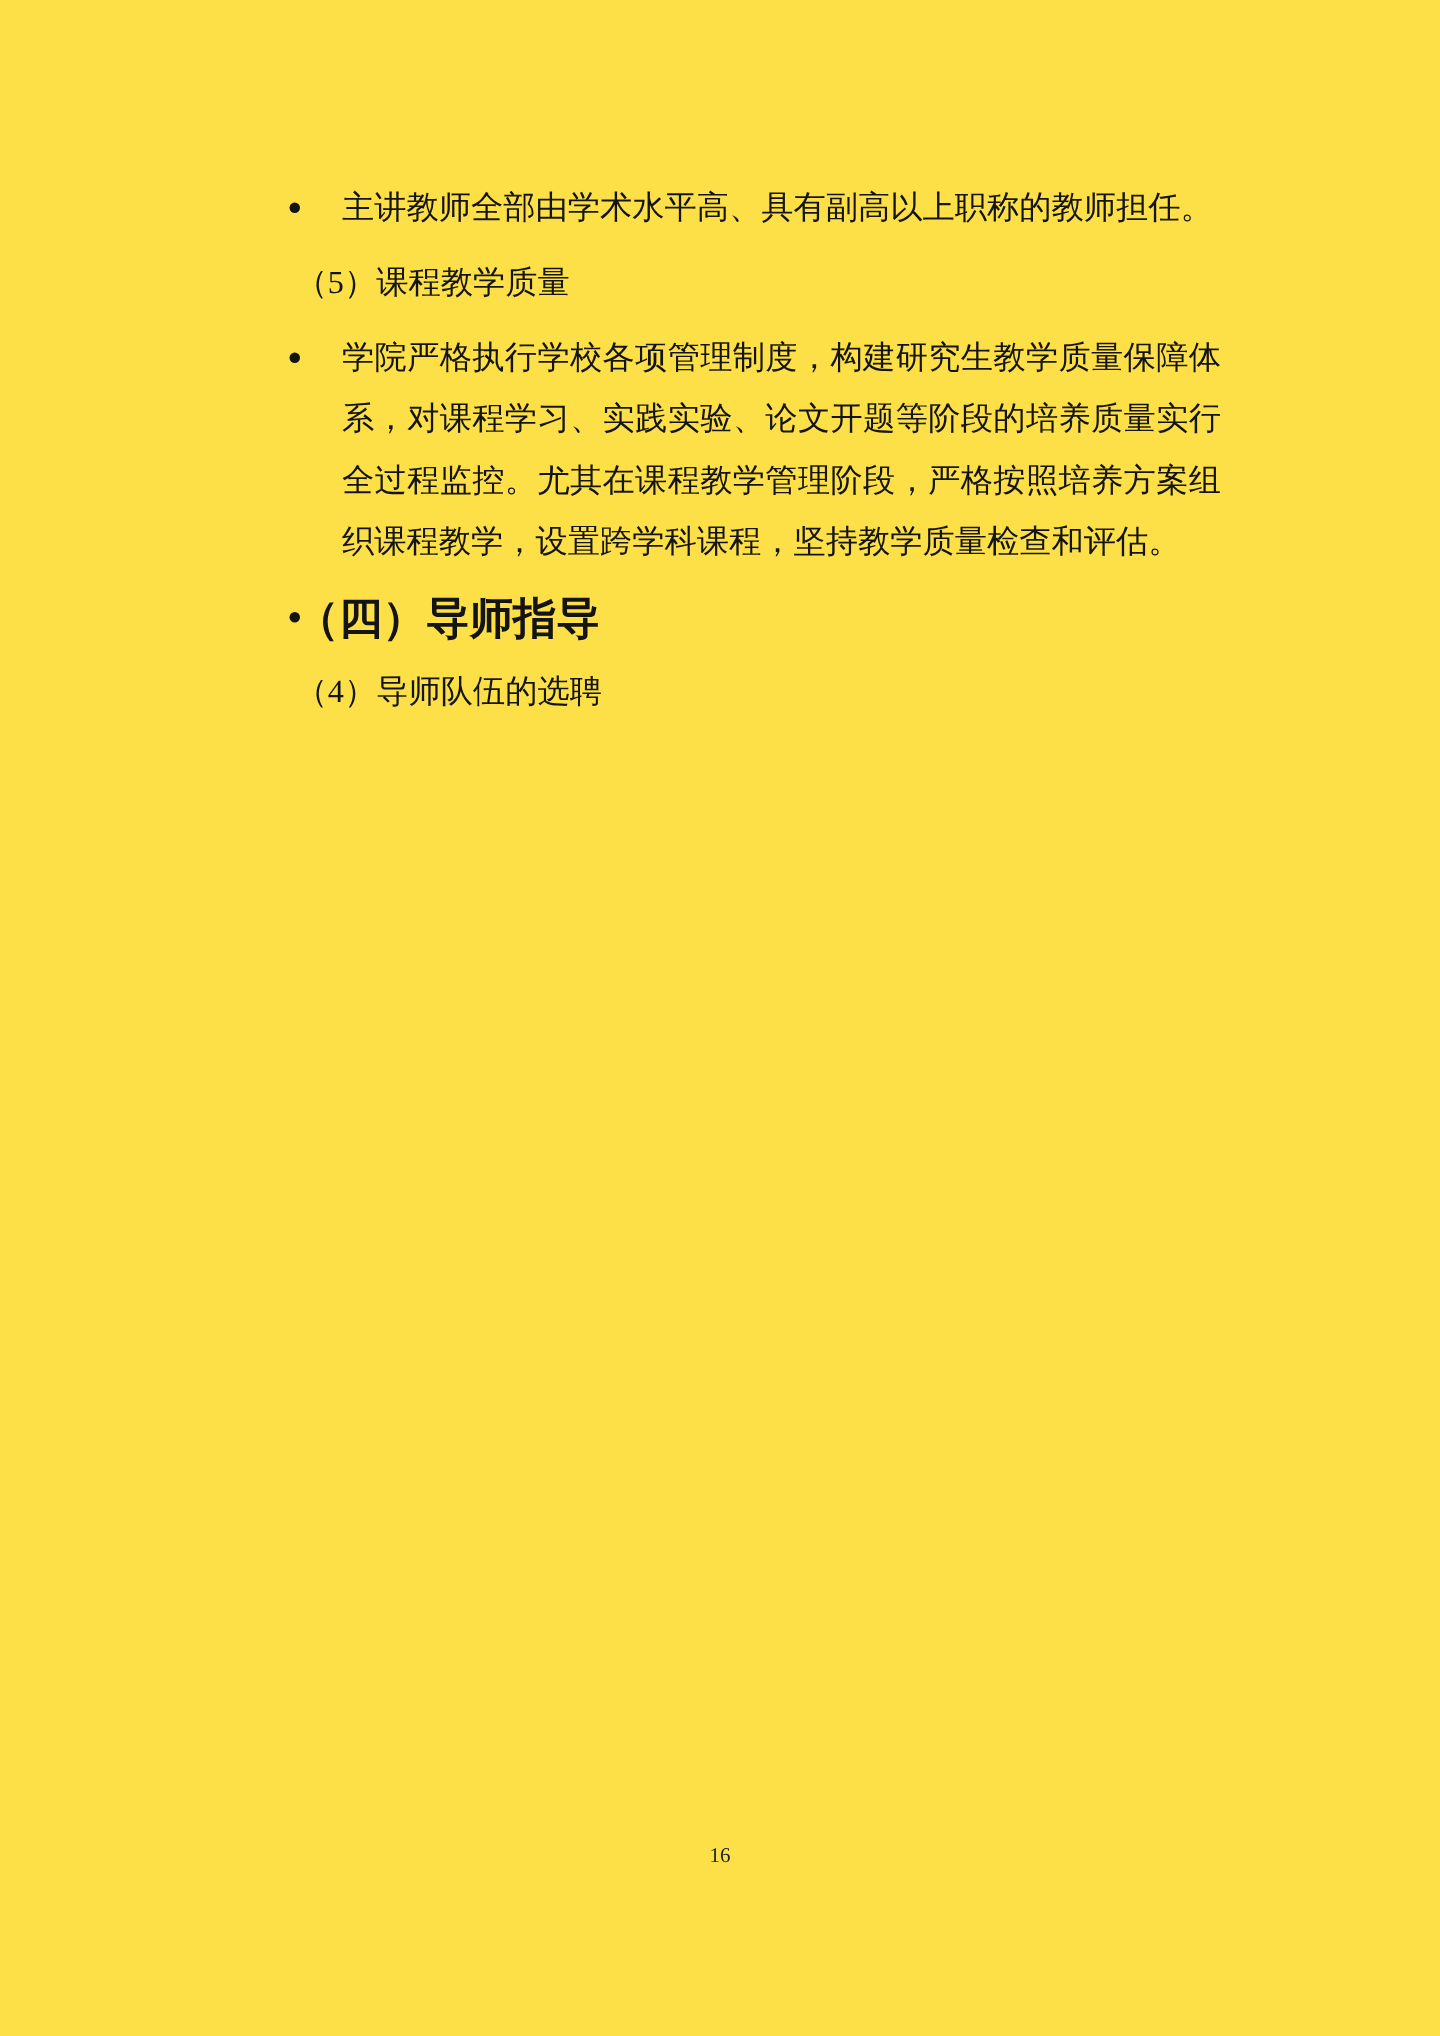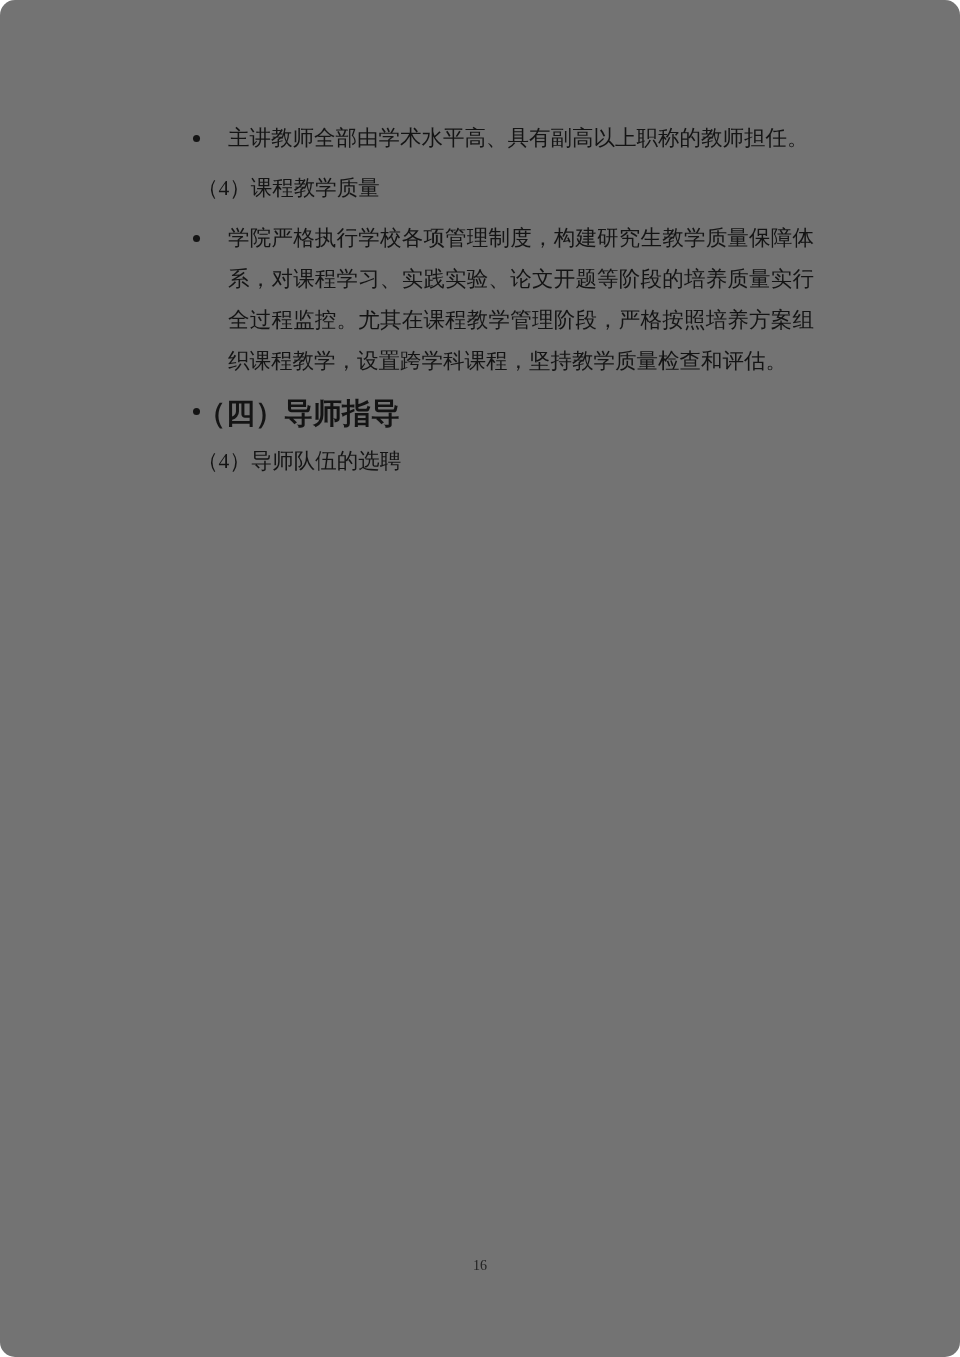--- a/index.html
+++ b/index.html
@@ -1,25 +1,24 @@
 <!DOCTYPE html>
 <html><head>
 <meta charset="utf-8">
 <style>
   * { margin: 0; padding: 0; box-sizing: border-box; }
   html, body { background: #ffffff; }
   .page {
     position: relative;
     width: 960px;
     height: 1357px;
-    background: #737373;
+    background: #fde047;
     font-family: "Liberation Serif", "DejaVu Serif", serif;
     color: #141414;
     overflow: hidden;
-    border-radius: 15px;
   }
   .content {
     position: absolute;
     left: 148px;
     top: 118px;
     width: 666px;
     font-size: 21.5px;
     line-height: 41px;
   }
   .bullet-item {
@@ -48,41 +47,41 @@
   }
   .section-heading {
     font-weight: bold;
     font-size: 29px;
     line-height: 44px;
     margin: 0 0 6px 49px;
     font-family: "Liberation Sans", "DejaVu Sans", sans-serif;
   }
   .page-number {
     position: absolute;
-    top: 1256px;
+    top: 1228px;
     left: 0;
     width: 100%;
     text-align: center;
     font-size: 14px;
     line-height: 20px;
     color: #222222;
   }
 </style>
 </head>
 <body>
 
 <div class="page">
   <div class="content">
 
     <div class="bullet-item">
       <span class="bullet-dot"></span>
       <span>主讲教师全部由学术水平高、具有副高以上职称的教师担任。</span>
     </div>
 
-    <p class="subheading">（4）课程教学质量</p>
+    <p class="subheading">（5）课程教学质量</p>
 
     <div class="bullet-item">
       <span class="bullet-dot"></span>
       <span>学院严格执行学校各项管理制度，构建研究生教学质量保障体系，对课程学习、实践实验、论文开题等阶段的培养质量实行全过程监控。尤其在课程教学管理阶段，严格按照培养方案组织课程教学，设置跨学科课程，坚持教学质量检查和评估。</span>
     </div>
 
     <div class="bullet-item">
       <span class="bullet-dot"></span>
     </div>
 

